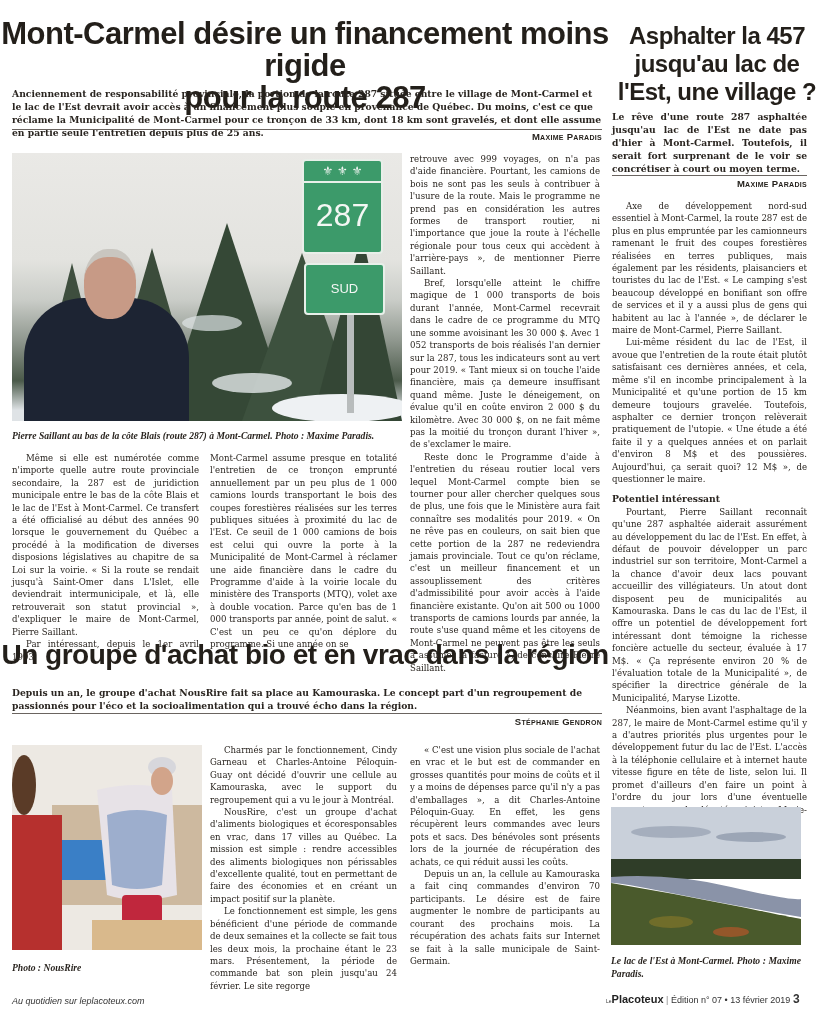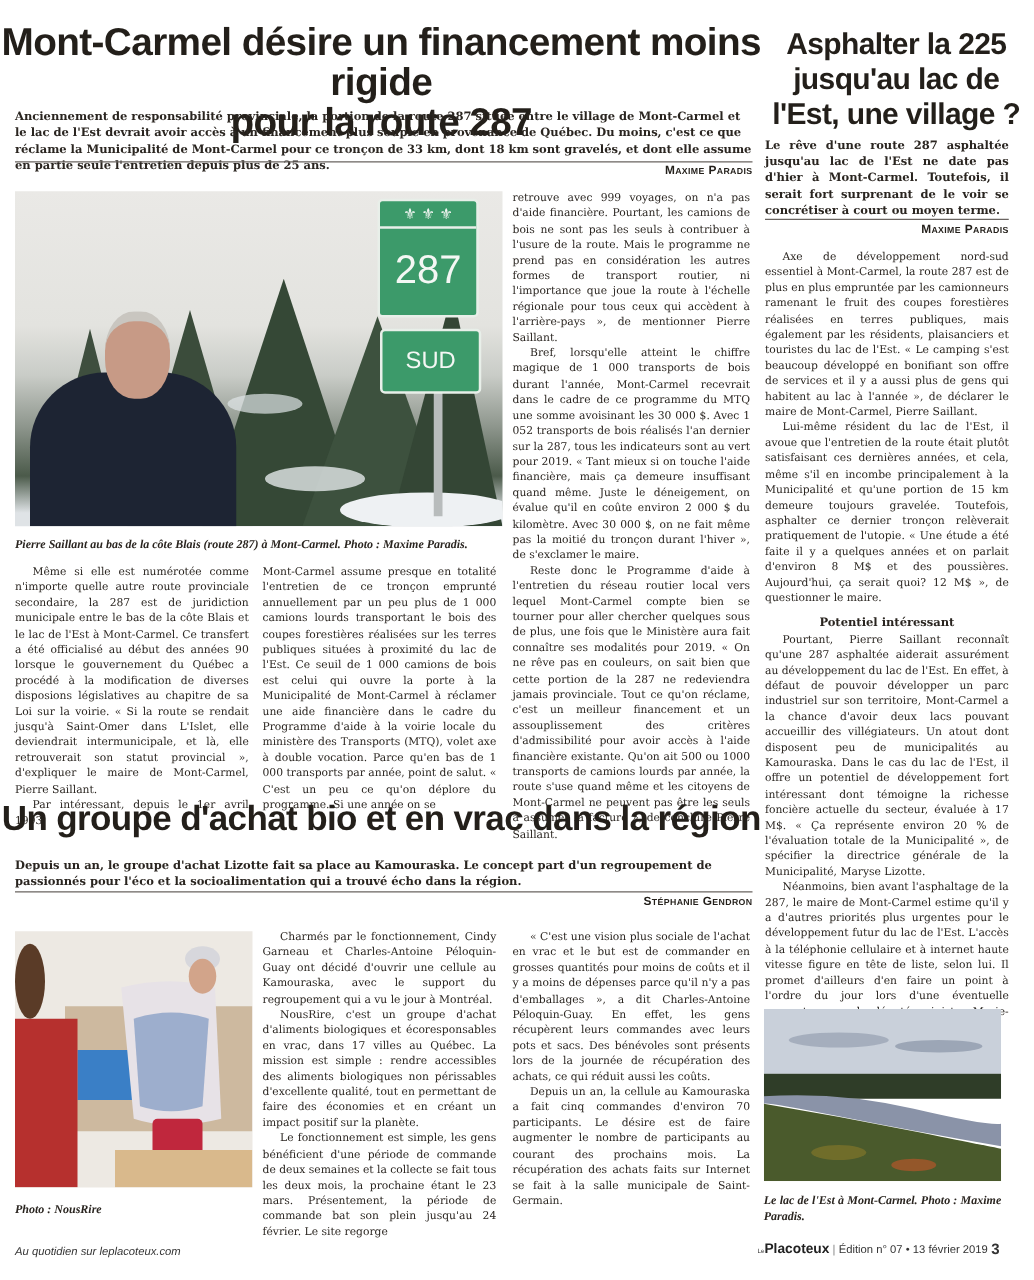--- a/index.html
+++ b/index.html
@@ -5,21 +5,21 @@
   html, body { margin:0; padding:0; background:#fff; }
   body { width:827px; height:1024px; position:relative; overflow:hidden; font-family:"DejaVu Serif", serif; color:#1f1b17; }
   .abs { position:absolute; }
   .headline { font-family:"Liberation Sans", sans-serif; font-weight:bold; color:#231f1a; text-align:center; letter-spacing:-0.5px; }
   .dek { font-family:"DejaVu Serif", serif; font-weight:bold; font-size:9.2px; line-height:13px; color:#2a2520; }
   .rule { position:absolute; height:1px; background:#6a6460; }
   .byline { font-family:"Liberation Sans", sans-serif; font-weight:bold; font-size:9.5px; text-align:right; color:#231f1a; font-variant:small-caps; letter-spacing:0.3px; }
   .col { position:absolute; font-family:"DejaVu Serif", serif; font-size:8.6px; line-height:12.4px; text-align:justify; color:#2a2520; hyphens:auto; }
   .col p { margin:0; text-indent:14px; }
   .col p.noindent { text-indent:0; }
-  .subhead { font-weight:bold; text-align:center; margin:8px 0 0 0 !important; text-indent:0 !important; font-size:9.2px; }
+  .subhead { font-weight:bold; margin:8px 0 0 0 !important; text-indent:0 !important; font-size:9.2px; }
   .caption { position:absolute; font-family:"Liberation Serif", serif; font-style:italic; font-weight:bold; font-size:9.6px; line-height:12.5px; color:#2a2520; }
   .photo { position:absolute; overflow:hidden; }
   .footer { position:absolute; font-family:"Liberation Sans", sans-serif; font-size:9px; color:#333; }
 </style>
 </head>
 <body>
 
 <div class="abs headline" style="left:0; top:18px; width:610px; font-size:31px; line-height:32px;">
   <div>Mont-Carmel désire un financement moins rigide</div>
   <div>pour la route 287</div>
@@ -40,42 +40,42 @@
     <ellipse cx="200" cy="170" rx="30" ry="8" fill="#dfe5e7" opacity="0.7"></ellipse>
     <ellipse cx="240" cy="230" rx="40" ry="10" fill="#e3e8ea" opacity="0.8"></ellipse>
     <ellipse cx="330" cy="255" rx="70" ry="14" fill="#eef1f3"></ellipse>
 
     <rect x="335" y="140" width="7" height="120" fill="#b8bcbc"></rect>
   </svg>
   <div class="abs" style="left:290px; top:6px; width:77px; height:91px; background:#3c9a6a; border:2px solid #e8efe9; border-radius:4px; color:#f4f7f4;">
     <div style="text-align:center; font-size:12px; line-height:20px; border-bottom:2px solid #e8efe9;">⚜ ⚜ ⚜</div>
     <div style="text-align:center; font-family:'Liberation Sans',sans-serif; font-size:32px; line-height:64px;">287</div>
   </div>
-  <div class="abs" style="left:292px; top:110px; width:77px; height:48px; background:#3c9a6a; border:2px solid #e8efe9; border-radius:4px; color:#f4f7f4; text-align:center; font-family:'Liberation Sans',sans-serif; font-size:19px; line-height:48px;">SUD</div>
+  <div class="abs" style="left:292px; top:110px; width:77px; height:48px; background:#3c9a6a; border:2px solid #e8efe9; border-radius:4px; color:#f4f7f4; text-align:center; font-family:'Liberation Sans',sans-serif; font-size:13px; line-height:48px;">SUD</div>
   
   <div class="abs" style="left:12px; top:145px; width:165px; height:123px; background:#1d2433; border-radius:60px 60px 0 0;"></div>
   <div class="abs" style="left:72px; top:96px; width:52px; height:62px; background:#c79a86; border-radius:45%; border-top:8px solid #c9c6c0;"></div>
 </div>
 <div class="caption" style="left:12px; top:430px; width:400px; white-space:nowrap;">Pierre Saillant au bas de la côte Blais (route 287) à Mont-Carmel. Photo : Maxime Paradis.</div>
 
 <div class="col" style="left:12px; top:452px; width:187px;">
   <p>Même si elle est numérotée comme n'importe quelle autre route provinciale secondaire, la 287 est de juridiction municipale entre le bas de la côte Blais et le lac de l'Est à Mont-Carmel. Ce transfert a été officialisé au début des années 90 lorsque le gouvernement du Québec a procédé à la modification de diverses disposions législatives au chapitre de sa Loi sur la voirie. « Si la route se rendait jusqu'à Saint-Omer dans L'Islet, elle deviendrait intermunicipale, et là, elle retrouverait son statut provincial », d'expliquer le maire de Mont-Carmel, Pierre Saillant.</p>
   <p>Par intéressant, depuis le 1er avril 1993,</p>
 </div>
 <div class="col" style="left:210px; top:452px; width:187px;">
   <p class="noindent">Mont-Carmel assume presque en totalité l'entretien de ce tronçon emprunté annuellement par un peu plus de 1 000 camions lourds transportant le bois des coupes forestières réalisées sur les terres publiques situées à proximité du lac de l'Est. Ce seuil de 1 000 camions de bois est celui qui ouvre la porte à la Municipalité de Mont-Carmel à réclamer une aide financière dans le cadre du Programme d'aide à la voirie locale du ministère des Transports (MTQ), volet axe à double vocation. Parce qu'en bas de 1 000 transports par année, point de salut. « C'est un peu ce qu'on déplore du programme. Si une année on se</p>
 </div>
 <div class="col" style="left:410px; top:153px; width:190px;">
   <p class="noindent">retrouve avec 999 voyages, on n'a pas d'aide financière. Pourtant, les camions de bois ne sont pas les seuls à contribuer à l'usure de la route. Mais le programme ne prend pas en considération les autres formes de transport routier, ni l'importance que joue la route à l'échelle régionale pour tous ceux qui accèdent à l'arrière-pays », de mentionner Pierre Saillant.</p>
   <p>Bref, lorsqu'elle atteint le chiffre magique de 1 000 transports de bois durant l'année, Mont-Carmel recevrait dans le cadre de ce programme du MTQ une somme avoisinant les 30 000 $. Avec 1 052 transports de bois réalisés l'an dernier sur la 287, tous les indicateurs sont au vert pour 2019. « Tant mieux si on touche l'aide financière, mais ça demeure insuffisant quand même. Juste le déneigement, on évalue qu'il en coûte environ 2 000 $ du kilomètre. Avec 30 000 $, on ne fait même pas la moitié du tronçon durant l'hiver », de s'exclamer le maire.</p>
   <p>Reste donc le Programme d'aide à l'entretien du réseau routier local vers lequel Mont-Carmel compte bien se tourner pour aller chercher quelques sous de plus, une fois que le Ministère aura fait connaître ses modalités pour 2019. « On ne rêve pas en couleurs, on sait bien que cette portion de la 287 ne redeviendra jamais provinciale. Tout ce qu'on réclame, c'est un meilleur financement et un assouplissement des critères d'admissibilité pour avoir accès à l'aide financière existante. Qu'on ait 500 ou 1000 transports de camions lourds par année, la route s'use quand même et les citoyens de Mont-Carmel ne peuvent pas être les seuls à assumer la facture », de conclure Pierre Saillant.</p>
 </div>
 
 <div class="abs headline" style="left:612px; top:22px; width:210px; font-size:24px; line-height:28px;">
-  <div>Asphalter la 225</div>
+  <div>Asphalter la 457</div>
   <div>jusqu'au lac de</div>
   <div>l'Est, une village ?</div>
 </div>
 <div class="abs dek" style="left:612px; top:110px; width:195px; text-align:justify;">Le rêve d'une route 287 asphaltée jusqu'au lac de l'Est ne date pas d'hier à Mont-Carmel. Toutefois, il serait fort surprenant de le voir se concrétiser à court ou moyen terme.</div>
 <div class="rule" style="left:612px; top:175px; width:195px;"></div>
 <div class="abs byline" style="left:612px; top:178px; width:195px;">Maxime Paradis</div>
 <div class="col" style="left:612px; top:200px; width:195px;">
   <p>Axe de développement nord-sud essentiel à Mont-Carmel, la route 287 est de plus en plus empruntée par les camionneurs ramenant le fruit des coupes forestières réalisées en terres publiques, mais également par les résidents, plaisanciers et touristes du lac de l'Est. « Le camping s'est beaucoup développé en bonifiant son offre de services et il y a aussi plus de gens qui habitent au lac à l'année », de déclarer le maire de Mont-Carmel, Pierre Saillant.</p>
   <p>Lui-même résident du lac de l'Est, il avoue que l'entretien de la route était plutôt satisfaisant ces dernières années, et cela, même s'il en incombe principalement à la Municipalité et qu'une portion de 15 km demeure toujours gravelée. Toutefois, asphalter ce dernier tronçon relèverait pratiquement de l'utopie. « Une étude a été faite il y a quelques années et on parlait d'environ 8 M$ et des poussières. Aujourd'hui, ça serait quoi? 12 M$ », de questionner le maire.</p>
   <p class="subhead">Potentiel intéressant</p>
@@ -91,21 +91,21 @@
     <rect x="0" y="52" width="190" height="20" fill="#2f3d28"></rect>
     <path d="M0,70 Q60,66 120,80 T190,92 L190,110 Q120,98 60,86 T0,76 Z" fill="#8a93a8"></path>
     <path d="M0,76 Q60,86 120,98 T190,112 L190,138 L0,138 Z" fill="#4a5a2c"></path>
     <ellipse cx="120" cy="125" rx="18" ry="5" fill="#b4552a" opacity="0.7"></ellipse>
     <ellipse cx="60" cy="115" rx="22" ry="6" fill="#8a7a2a" opacity="0.6"></ellipse>
   </svg>
 </div>
 <div class="caption" style="left:611px; top:955px; width:190px; text-align:justify;">Le lac de l'Est à Mont-Carmel. Photo : Maxime Paradis.</div>
 
 <div class="abs headline" style="left:0; top:640px; width:610px; font-size:28px; line-height:30px;">Un groupe d'achat bio et en vrac dans la région</div>
-<div class="abs dek" style="left:12px; top:686px; width:590px;">Depuis un an, le groupe d'achat Lizotte fait sa place au Kamouraska. Le concept part d'un regroupement de passionnés pour l'éco et la socioalimentation qui a trouvé écho dans la région.</div>
+<div class="abs dek" style="left:12px; top:686px; width:590px;">Depuis un an, le groupe d'achat NousRire fait sa place au Kamouraska. Le concept part d'un regroupement de passionnés pour l'éco et la socioalimentation qui a trouvé écho dans la région.</div>
 <div class="rule" style="left:12px; top:713px; width:590px;"></div>
 <div class="abs byline" style="left:400px; top:716px; width:202px;">Stéphanie Gendron</div>
 
 <div class="photo" style="left:12px; top:745px; width:190px; height:205px; background:#ede9e3;">
   <svg width="190" height="205" viewBox="0 0 190 205">
     <rect x="40" y="60" width="150" height="100" fill="#b79a72" opacity="0.6"></rect>
     <rect x="50" y="95" width="60" height="40" fill="#3a7fc6"></rect>
     <rect x="0" y="70" width="50" height="135" fill="#b6302e"></rect>
     <ellipse cx="12" cy="40" rx="12" ry="30" fill="#5a3b27"></ellipse>
     <path d="M85,45 Q125,35 160,45 L165,150 Q125,160 95,150 Z" fill="#e7e2e7"></path>

